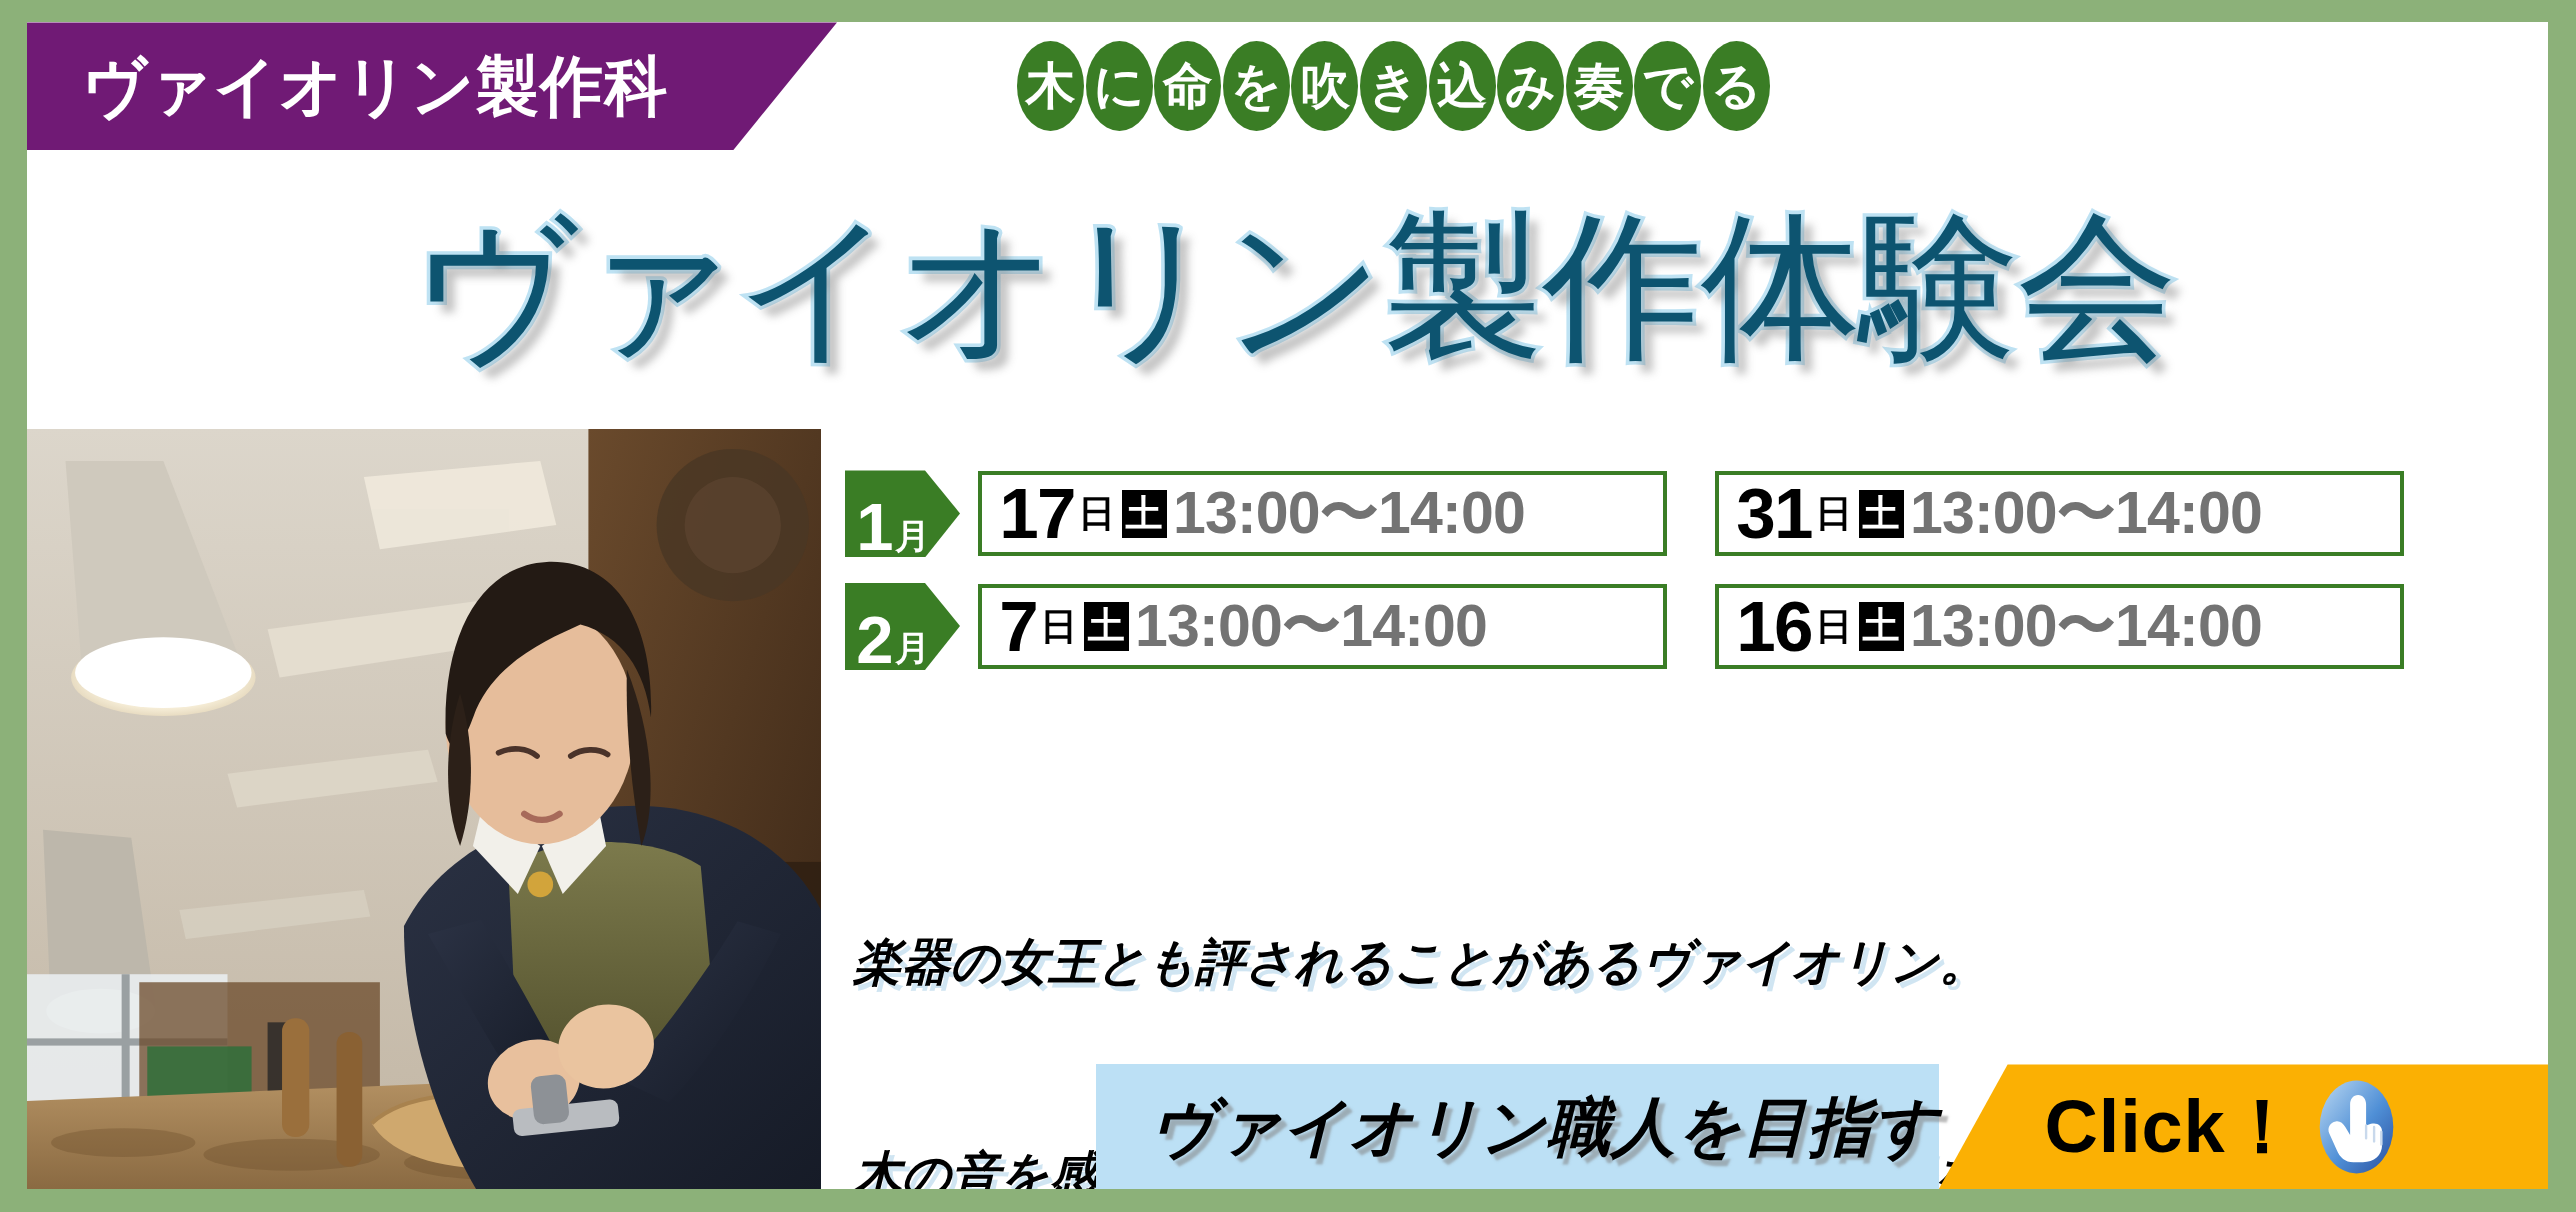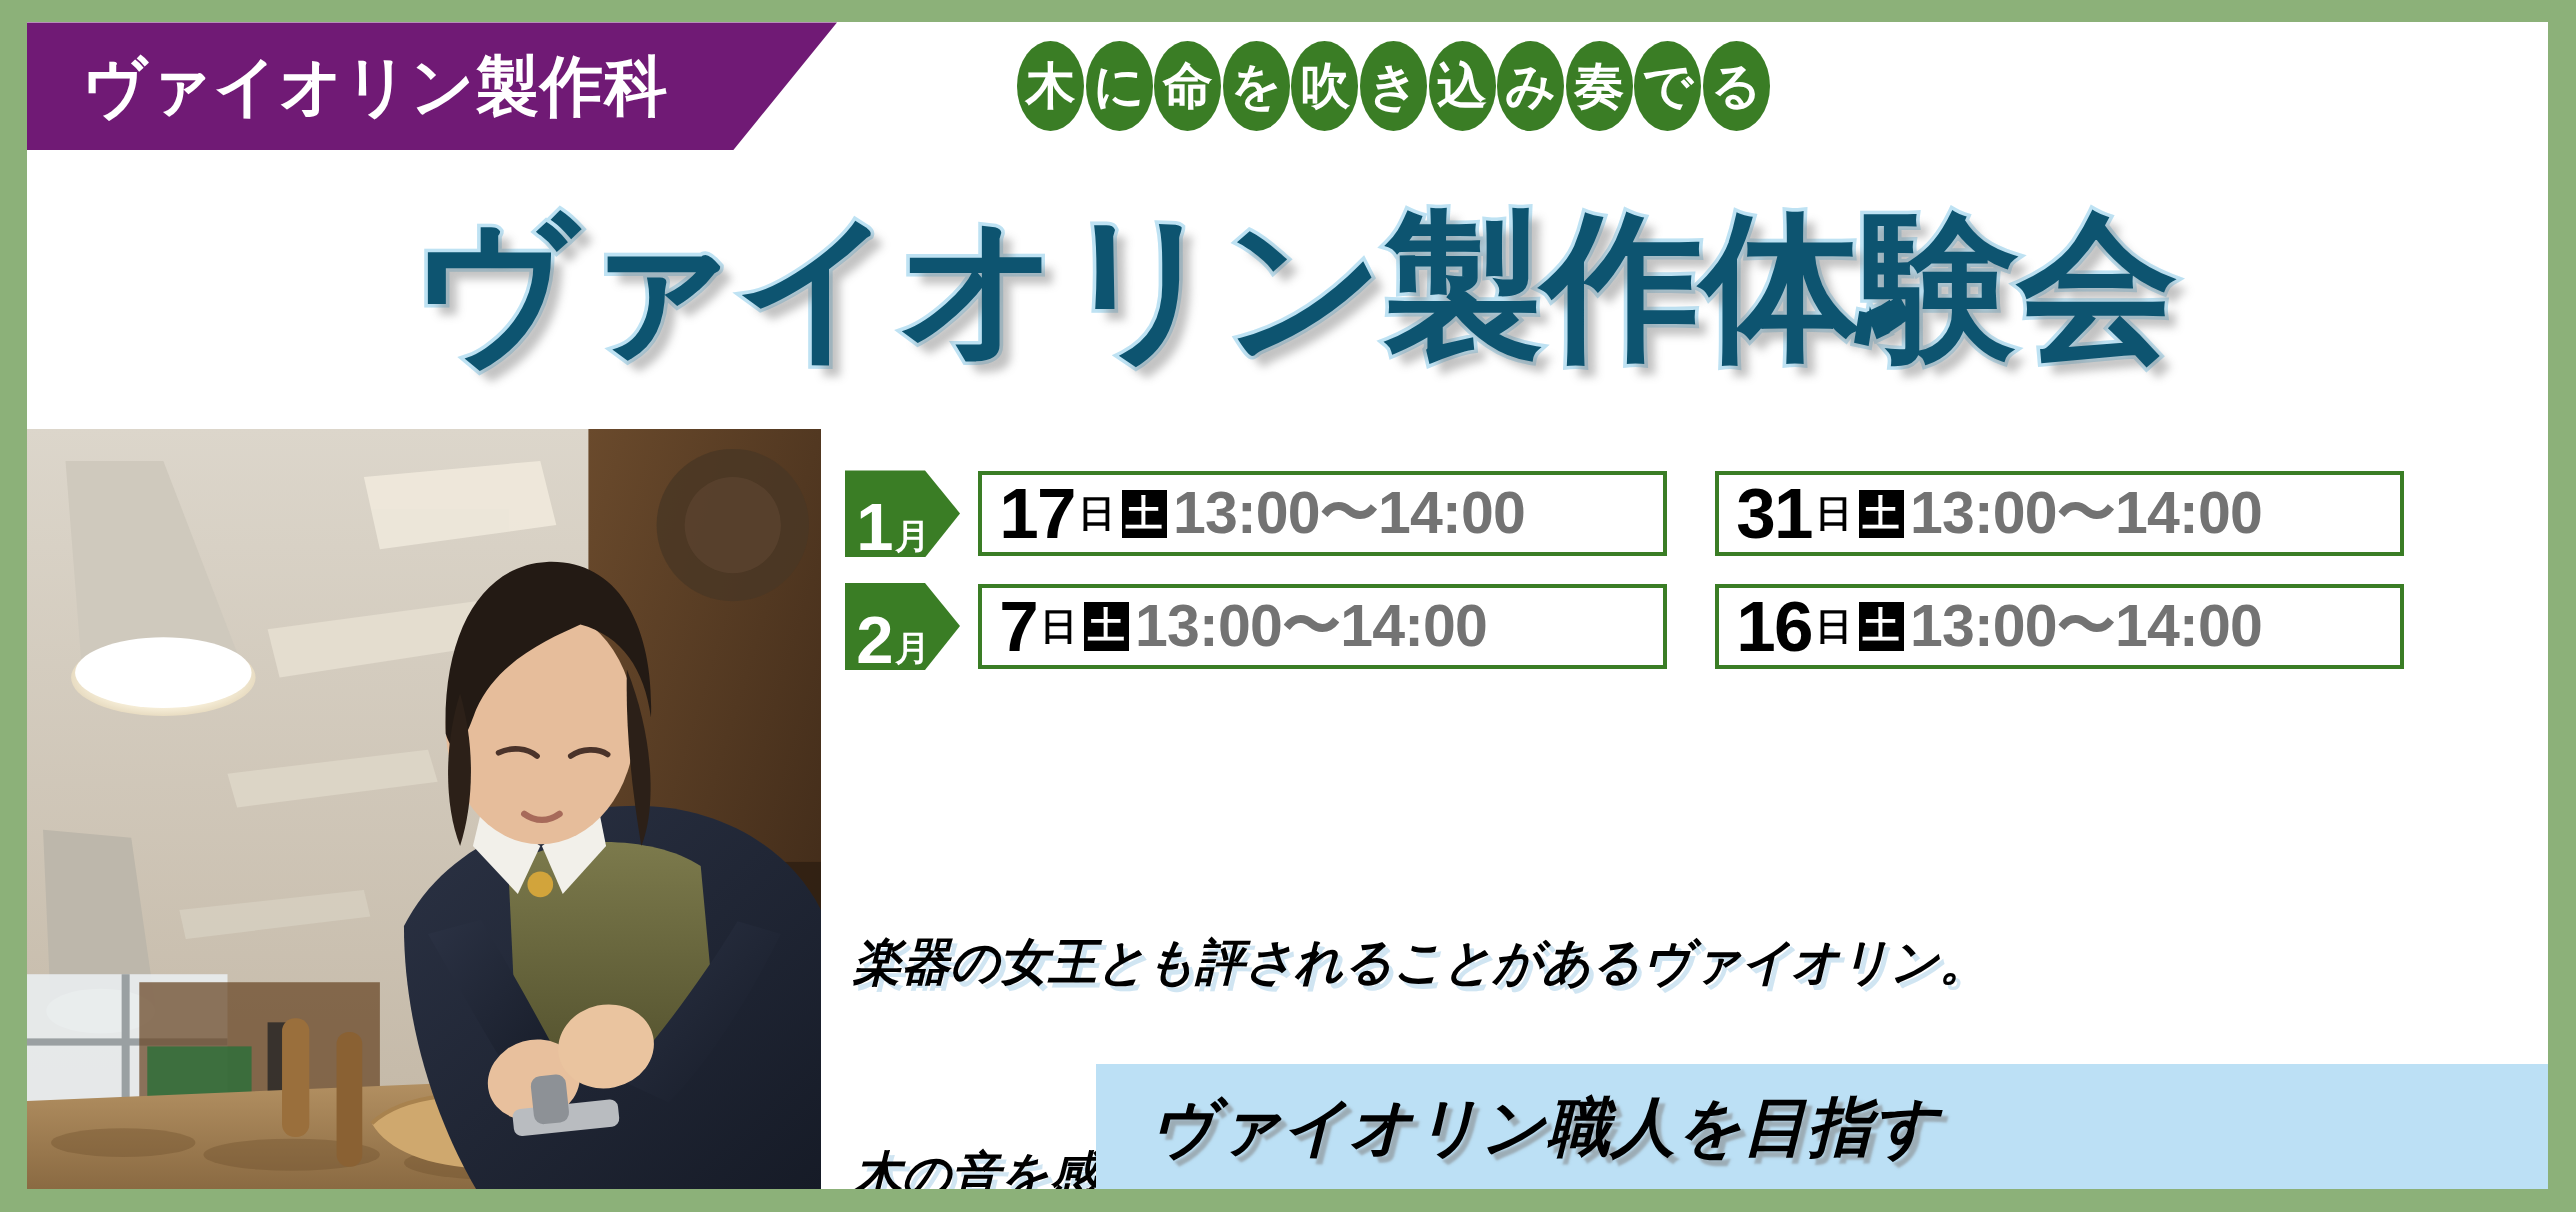--- a/index.html
+++ b/index.html
@@ -62,21 +62,21 @@
     font-weight:700;
     line-height:1;
   }
 
   
   .headline{
     position:absolute;
     left:12px;right:0;top:173px;
     text-align:center;
     font-size:160px;
-    font-weight:700;
+    font-weight:400;
     line-height:1.15;
     letter-spacing:-1.6px;
     color:#0D5470;
     -webkit-text-stroke:7.2px #BEE2F3;
     paint-order:stroke fill;
     text-shadow:11.2px 11.2px 8px rgba(120,120,120,0.45);
     white-space:nowrap;
     transform:scaleX(1.0);
   }
 
@@ -395,17 +395,40 @@
     <div class="desc">
       <div>楽器の女王とも評されることがあるヴァイオリン。</div>
       <div>木の音を感じながら丹念に削り、音楽を奏でる器を生み出す</div>
       
     </div>
 
     <div class="cta-wrap">
       <div class="cta-text">
         <span>ヴァイオリン職人を目指す</span>
       </div>
+      <div class="cta-btn">
+        <span class="cta-btn-label">Click！</span>
+        <span class="cursor-icon">
+          <svg viewBox="0 0 96 120">
+            <defs>
+              <linearGradient id="hgrad" x1="0" y1="0" x2="1" y2="1">
+                <stop offset="0%" stop-color="#bcd9f2"></stop>
+                <stop offset="55%" stop-color="#4f8fd6"></stop>
+                <stop offset="100%" stop-color="#2b4f9e"></stop>
+              </linearGradient>
+            </defs>
+            <ellipse cx="48" cy="60" rx="46" ry="58" fill="url(#hgrad)"></ellipse>
+            <path d="M50 20 C56 20 60 25 60 32 L60 58
+                     L66 56 C74 54 80 58 80 66
+                     L80 82 C80 96 70 104 56 104
+                     L44 104 C34 104 27 98 23 88
+                     L14 68 C11 61 15 54 22 53
+                     C27 52 31 55 34 60 L40 70 L40 32
+                     C40 25 44 20 50 20 Z" fill="#ffffff"></path>
+            <path d="M60 58 L60 74 M70 60 L70 78 M79 66 L79 82" stroke="#c9d9ec" stroke-width="3" fill="none" stroke-linecap="round"></path>
+          </svg>
+        </span>
+      </div>
     </div>
 
   </div>
 </div>
 
 
 </body></html>

